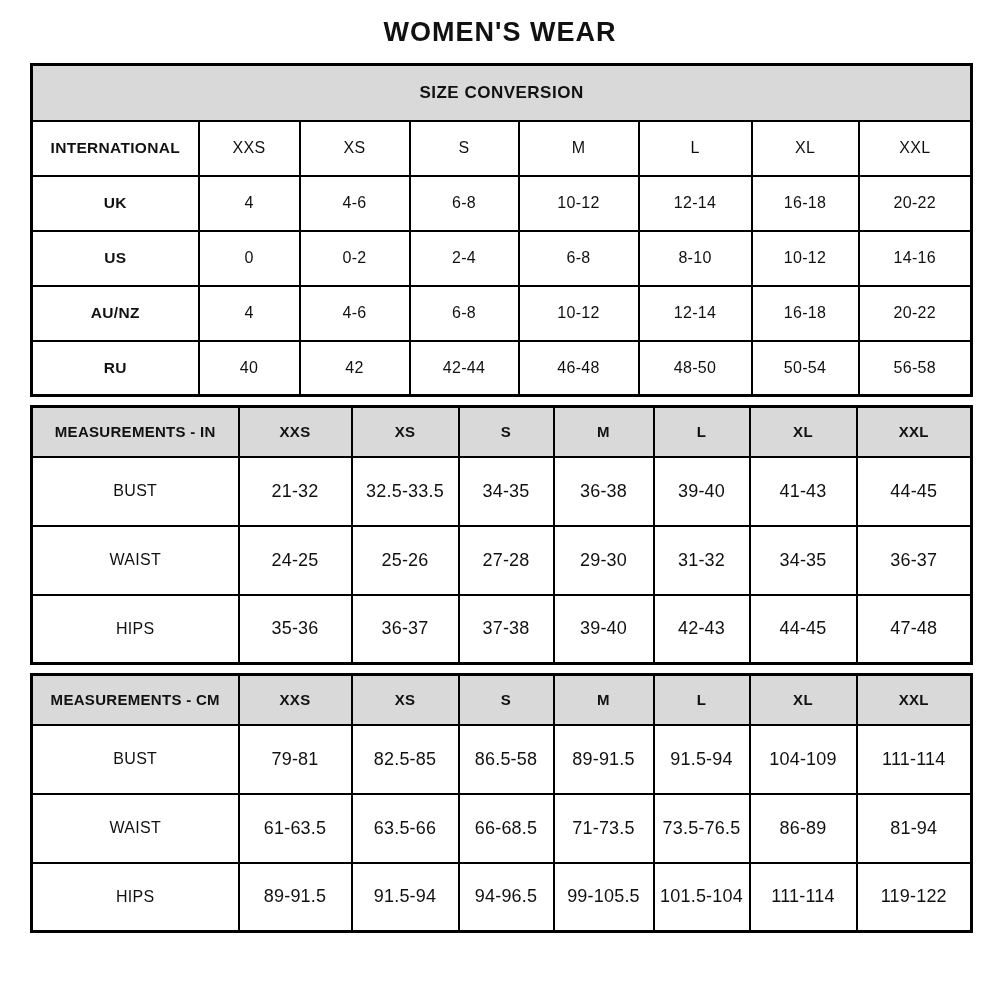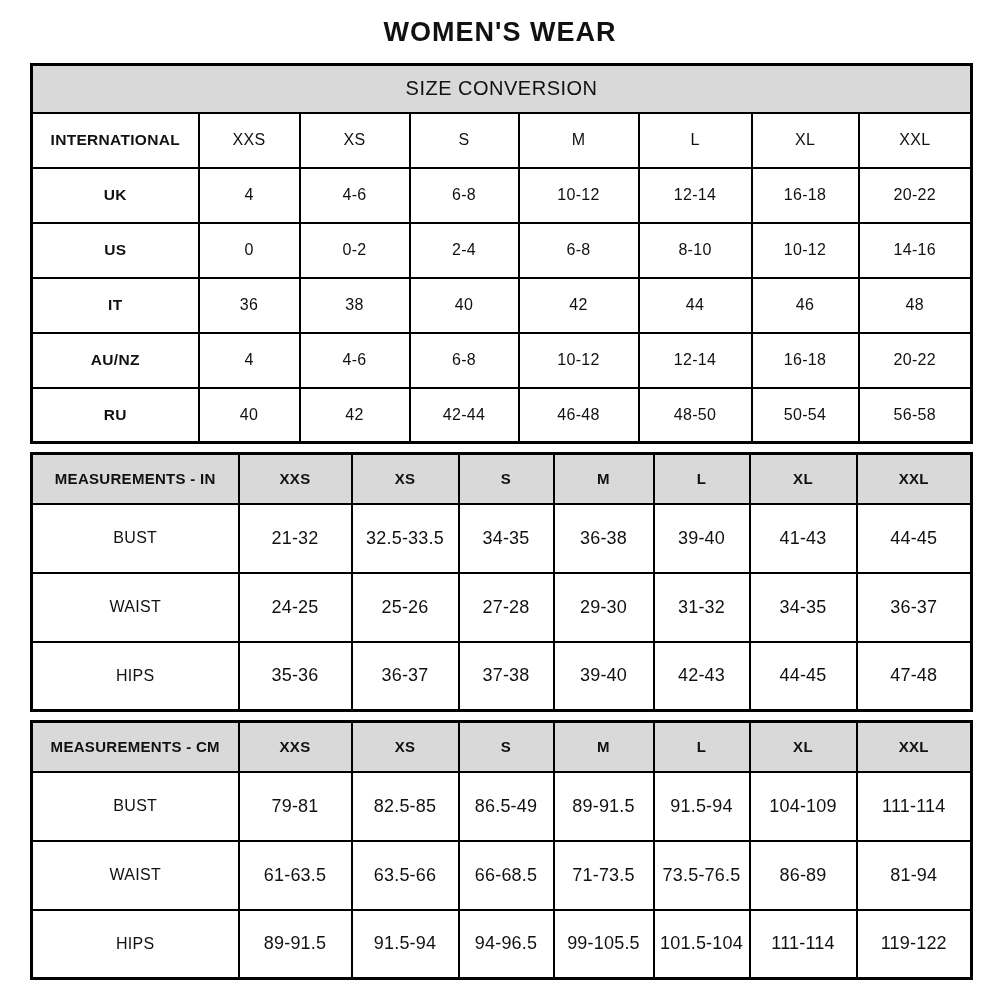--- a/index.html
+++ b/index.html
@@ -38,24 +38,24 @@
   }
   th, td {
     border: 2px solid var(--border);
     text-align: center;
     vertical-align: middle;
     padding: 0 2px;
     overflow: hidden;
   }
   
   .conv .band {
-    height: 48px;
+    height: 56px;
     background: var(--header_bg);
-    font-size: 20px;
-    font-weight: 400;
+    font-size: 17px;
+    font-weight: 700;
     letter-spacing: 0.5px;
   }
   .conv tbody tr { height: 55px; }
   .conv .c-label { font-weight: 700; font-size: 15.5px; letter-spacing: 0.3px; }
   .conv .c-val   { font-weight: 400; font-size: 16px;   letter-spacing: 0.3px; }
   .conv col:nth-child(1){width:167px}
   .conv col:nth-child(2){width:101px}
   .conv col:nth-child(3){width:110px}
   .conv col:nth-child(4){width:109px}
   .conv col:nth-child(5){width:120px}
@@ -130,30 +130,20 @@
           <th class="c-label">US</th>
           <td class="c-val">0</td>
           <td class="c-val">0-2</td>
           <td class="c-val">2-4</td>
           <td class="c-val">6-8</td>
           <td class="c-val">8-10</td>
           <td class="c-val">10-12</td>
           <td class="c-val">14-16</td>
         </tr>
         <tr>
-          <th class="c-label">IT</th>
-          <td class="c-val">36</td>
-          <td class="c-val">38</td>
-          <td class="c-val">40</td>
-          <td class="c-val">42</td>
-          <td class="c-val">44</td>
-          <td class="c-val">46</td>
-          <td class="c-val">48</td>
-        </tr>
-        <tr>
           <th class="c-label">AU/NZ</th>
           <td class="c-val">4</td>
           <td class="c-val">4-6</td>
           <td class="c-val">6-8</td>
           <td class="c-val">10-12</td>
           <td class="c-val">12-14</td>
           <td class="c-val">16-18</td>
           <td class="c-val">20-22</td>
         </tr>
         <tr>
@@ -247,21 +237,21 @@
           <th class="c-val">L</th>
           <th class="c-val">XL</th>
           <th class="c-val">XXL</th>
         </tr>
       </thead>
     <tbody>
         <tr>
           <th class="c-label">BUST</th>
           <td class="c-val">79-81</td>
           <td class="c-val">82.5-85</td>
-          <td class="c-val">86.5-49</td>
+          <td class="c-val">86.5-58</td>
           <td class="c-val">89-91.5</td>
           <td class="c-val">91.5-94</td>
           <td class="c-val">104-109</td>
           <td class="c-val">111-114</td>
         </tr>
         <tr>
           <th class="c-label">WAIST</th>
           <td class="c-val">61-63.5</td>
           <td class="c-val">63.5-66</td>
           <td class="c-val">66-68.5</td>

